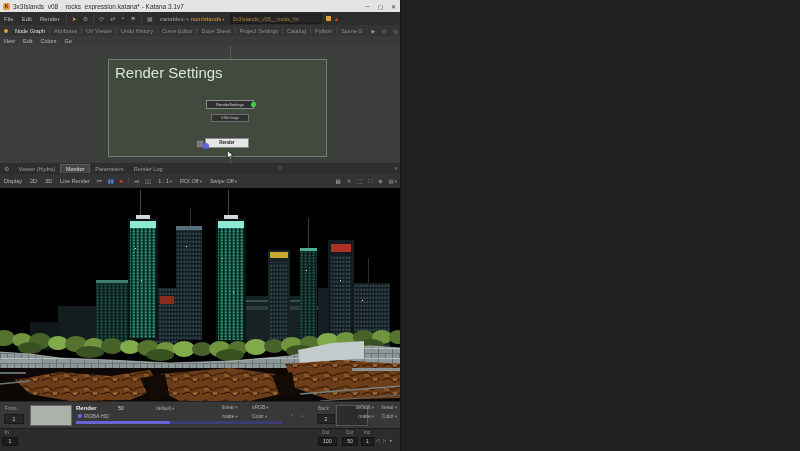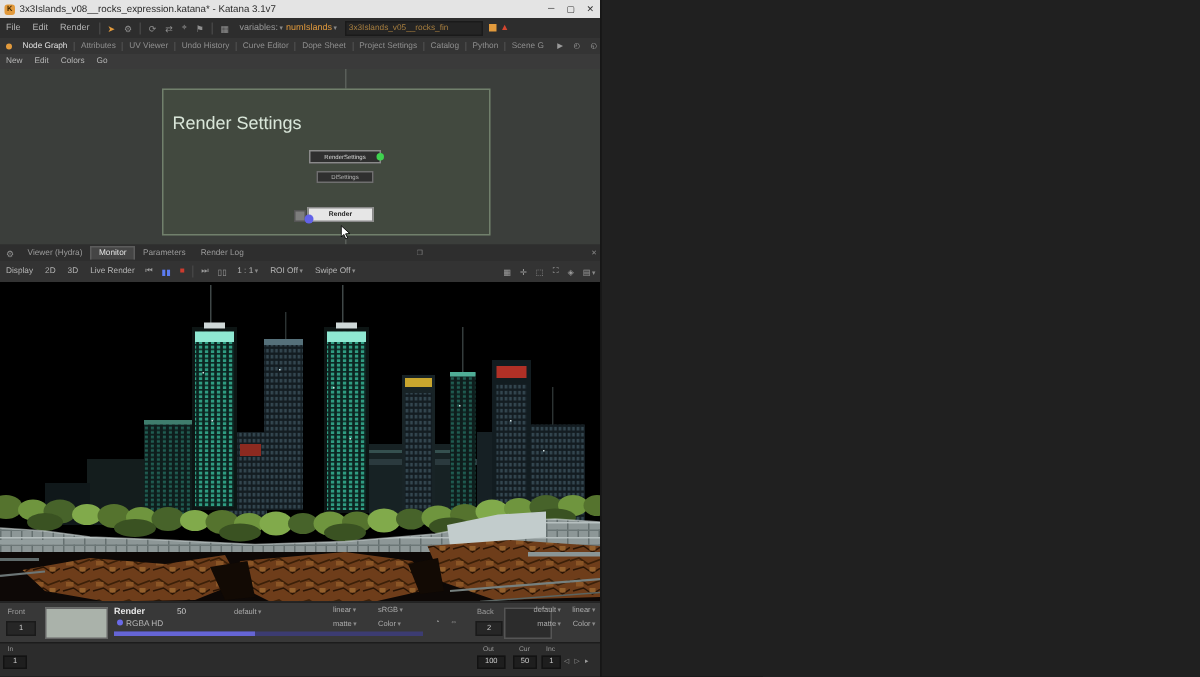--- a/index.html
+++ b/index.html
@@ -44,21 +44,21 @@
 
   
   .ngmenu{left:0;top:36px;width:100%;height:10px;background:#3a3a3a;border-bottom:1px solid #2a2a2a;
           display:flex;align-items:center;font-size:5.5px;color:#b5b5b5;}
   .ngmenu span{padding:0 4px;}
 
   
   .ngcanvas{left:0;top:46px;width:100%;height:117px;background:#3b3e3b;overflow:hidden;}
   .backdrop{position:absolute;left:118px;top:13px;width:217px;height:96px;background:#42493f;
             border:1px solid #71806c;}
-  .backdrop-title{position:absolute;left:6px;top:15px;font-size:12px;color:#d9e6d9;}
+  .backdrop-title{position:absolute;left:6px;top:4px;font-size:15px;color:#d9e6d9;}
   .wire{position:absolute;left:230px;top:0;width:1px;height:117px;background:#5a5f5a;}
   .knode{position:absolute;background:#2f2f2f;border:1px solid #8a8a8a;color:#d8d8d8;
          font-size:4px;line-height:5px;text-align:center;white-space:nowrap;}
   .knode.light{background:#e6e6e6;color:#222;font-size:4.5px;font-weight:bold;}
   .port{position:absolute;border-radius:50%;}
   .port.green{width:5px;height:5px;background:#3fd24f;right:-3px;top:1px;}
   .port.blue{width:6px;height:6px;background:#6262e8;left:-3px;bottom:-2px;}
   .node-bag{position:absolute;width:6px;height:6px;background:#7d7d7d;border:1px solid #555;}
 
   

